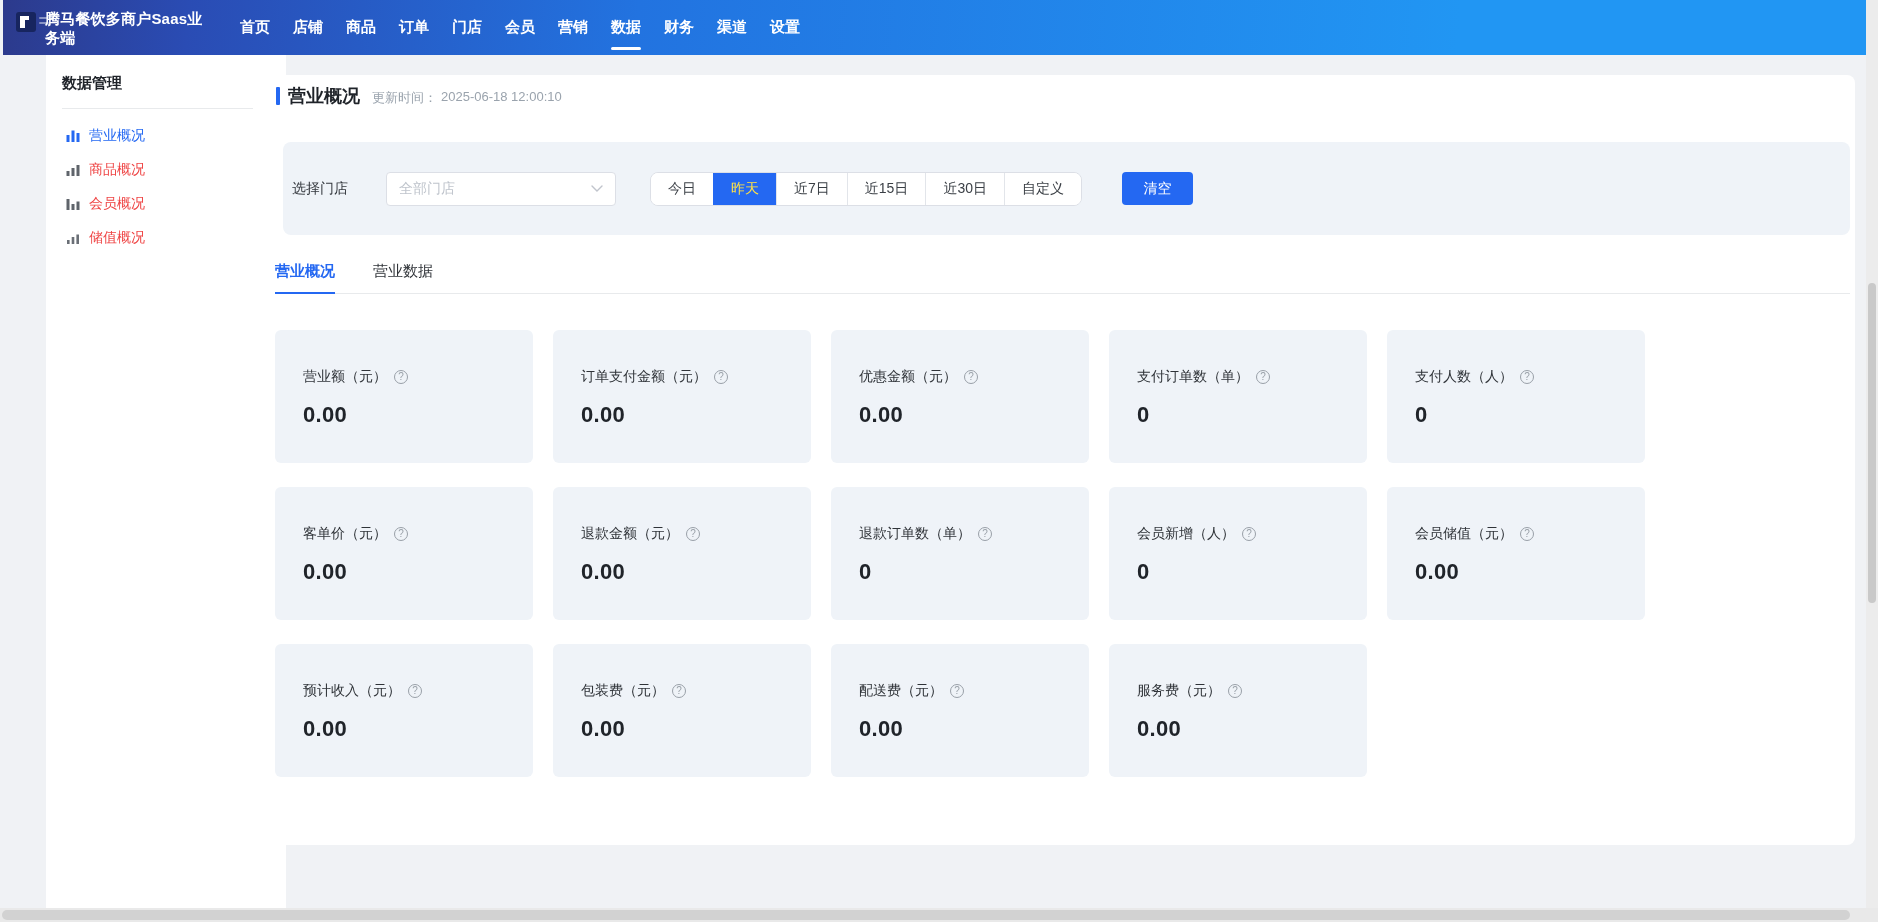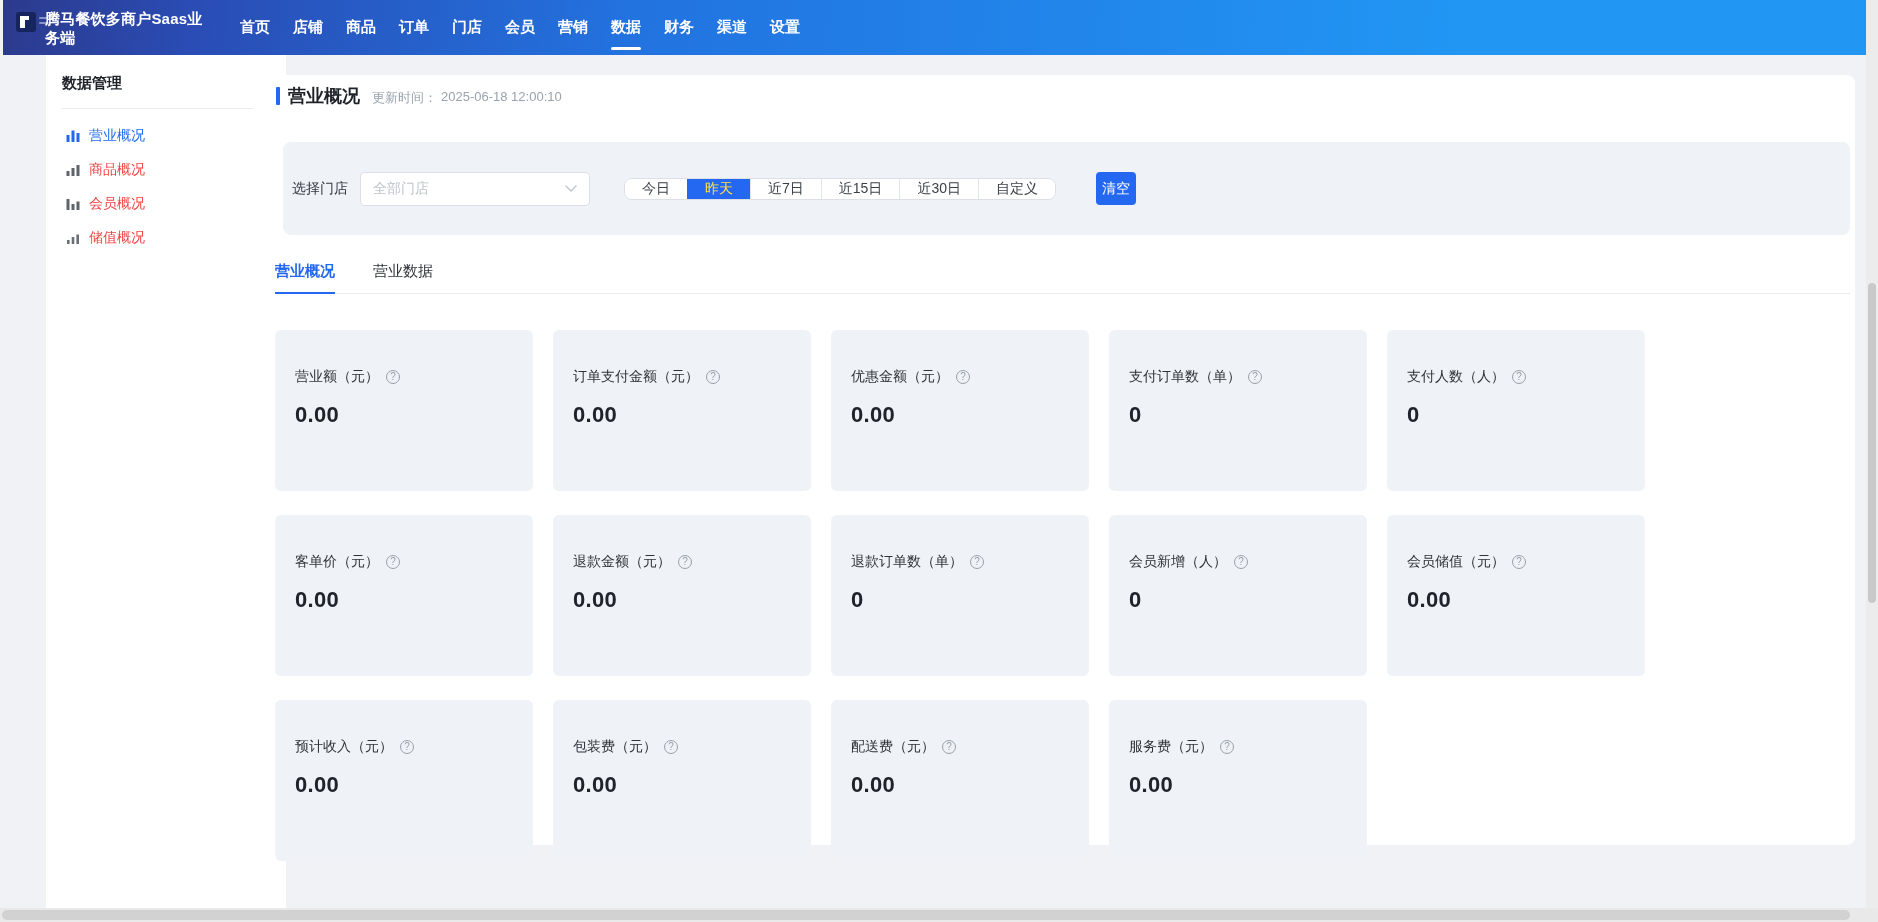--- a/index.html
+++ b/index.html
@@ -42,37 +42,37 @@
   .trend-panel .sec-title{padding-top:15px;}
   .bar{width:4px;height:18px;background:#2468f2;border-radius:1px;margin-right:8px;flex-shrink:0;}
   .sec-title h2{font-size:18px;color:#1f2329;font-weight:bold;}
   .updated{margin-left:12px;font-size:13px;color:#9aa3ad;padding-top:4px;display:flex;gap:4px;}
 
   
   .filter-panel{position:absolute;left:30px;top:67px;width:1567px;height:93px;background:#eff3f8;border-radius:8px;
     display:flex;align-items:center;padding-left:9px;}
   .f-label{font-size:14px;color:#33373d;margin-right:12px;white-space:nowrap;}
   .select{width:230px;height:34px;background:#fff;border:1px solid #dcdfe6;border-radius:4px;
-    display:flex;align-items:center;justify-content:space-between;padding:0 12px;cursor:pointer;}
+    display:flex;align-items:center;justify-content:space-between;padding:0 12px;cursor:pointer;margin-left:26px;}
   .select .ph{color:#bfc4cc;font-size:14px;}
-  .btn-group{margin-left:34px;display:flex;height:22px;background:#fff;border:1px solid #dcdfe6;border-radius:8px;overflow:hidden;}
+  .btn-group{margin-left:34px;display:flex;height:34px;background:#fff;border:1px solid #dcdfe6;border-radius:8px;overflow:hidden;}
   .range-btn{padding:0 17px;display:flex;align-items:center;font-size:14px;color:#3a3f45;border-left:1px solid #e2e5ea;cursor:pointer;background:#fff;white-space:nowrap;}
   .range-btn:first-child{border-left:none;}
   .range-btn.active{background:#2468f2;color:#fde047;border-left-color:#2468f2;}
-  .clear-btn{margin-left:40px;width:40px;height:33px;background:#2468f2;color:#fff;border:none;border-radius:4px;font-size:14px;cursor:pointer;font-family:inherit;}
+  .clear-btn{margin-left:40px;width:71px;height:33px;background:#2468f2;color:#fff;border:none;border-radius:4px;font-size:14px;cursor:pointer;font-family:inherit;}
 
   
   .tabs{position:absolute;left:22px;top:187px;width:1575px;border-bottom:1px solid #e8eaec;display:flex;gap:38px;}
   .tab{font-size:15px;color:#2f3338;padding-bottom:12px;position:relative;cursor:pointer;white-space:nowrap;}
   .tab.active{color:#2468f2;font-weight:bold;}
   .tab.active::after{content:"";position:absolute;left:0;right:0;bottom:-1px;height:2px;background:#2468f2;}
 
   
   .stats-grid{position:absolute;left:22px;top:255px;display:grid;grid-template-columns:repeat(5,258px);gap:24px 20px;}
-  .stat-card{height:161px;background:#eff3f8;border-radius:6px;padding:38px 0 0 20px;}
+  .stat-card{height:133px;background:#eff3f8;border-radius:6px;padding:38px 0 0 28px;}
   .stat-label{font-size:14px;color:#2f3338;display:flex;align-items:center;gap:7px;white-space:nowrap;}
   .q-icon{width:14px;height:14px;border:1px solid #99a0a8;border-radius:50%;color:#99a0a8;font-size:10px;
     display:inline-flex;align-items:center;justify-content:center;line-height:1;flex-shrink:0;}
   .q-icon::after{content:"?";}
   .stat-value{margin-top:16px;font-size:22px;font-weight:bold;color:#20242a;letter-spacing:.3px;}
 
   
   .v-scrollbar{position:absolute;right:0;top:0;width:12px;height:922px;background:#ececec;z-index:5;}
   .v-thumb{position:absolute;left:2px;top:283px;width:8px;height:320px;background:#c9c9c9;border-radius:4px;}
   .h-scrollbar{position:absolute;left:0;bottom:0;width:1878px;height:14px;background:#e9e9e9;z-index:6;}

